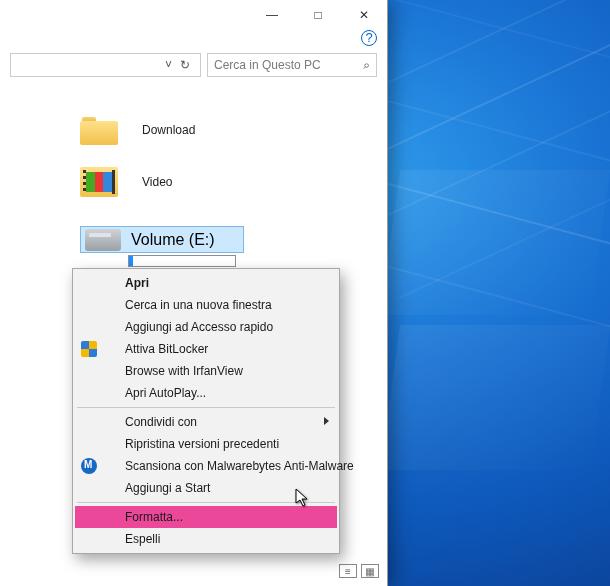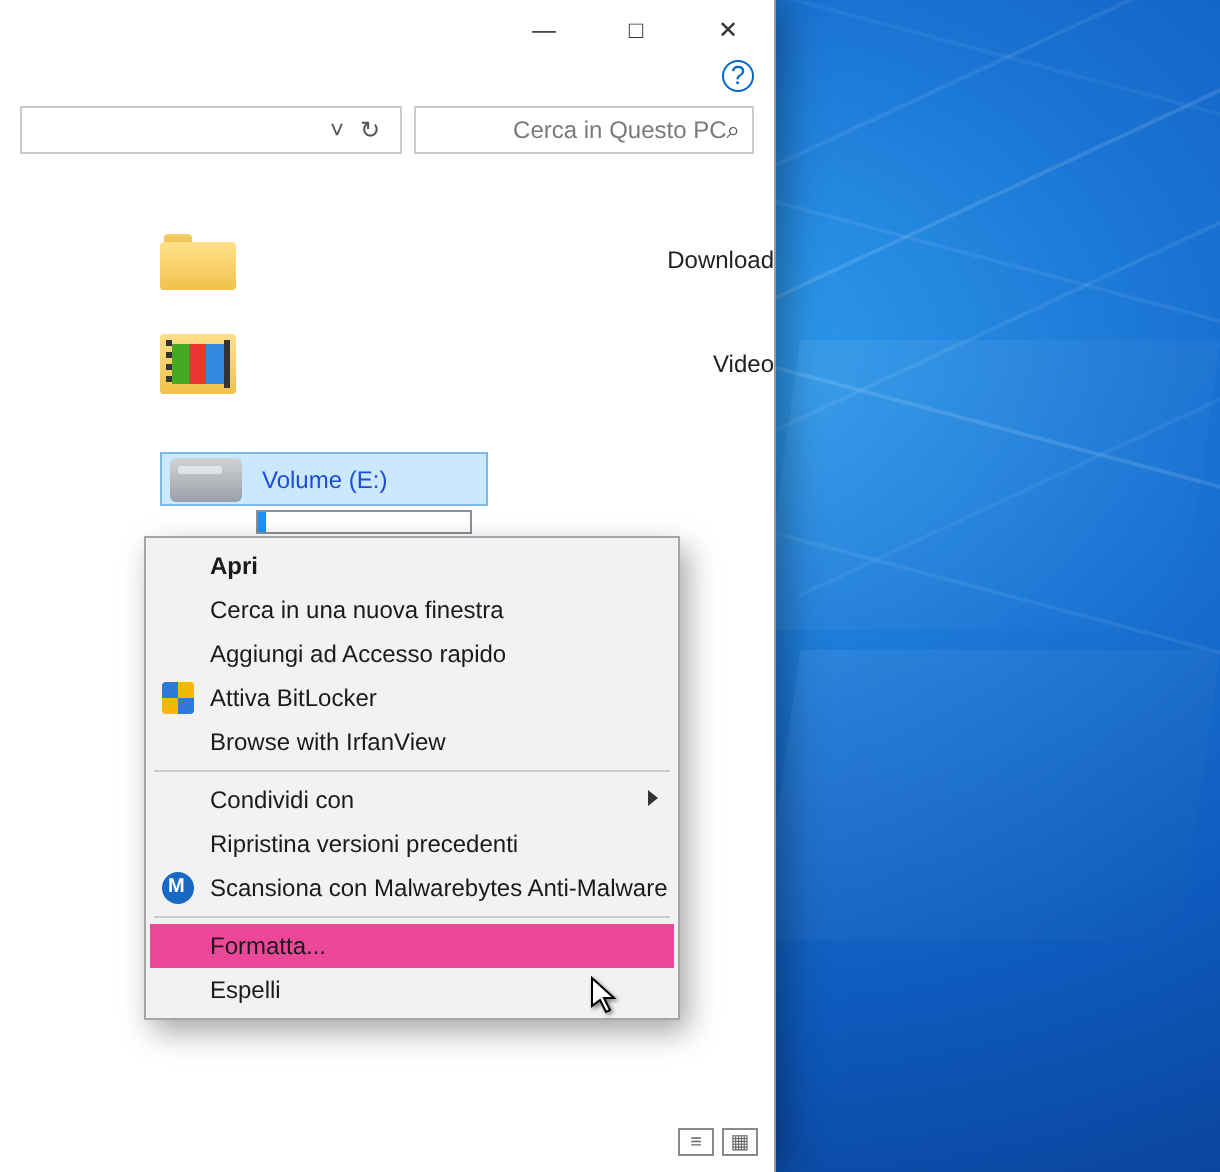--- a/index.html
+++ b/index.html
@@ -67,31 +67,30 @@
   .help { color:#0066cc; font-size:13px; width:16px;height:16px; border:1px solid #0066cc; border-radius:50%; text-align:center; line-height:14px;}
   .addrbar {
     height:30px; display:flex; align-items:center; gap:6px;
     padding: 0 10px;
   }
   .addrbox {
     flex:1; height:24px; border:1px solid #ccc; display:flex; align-items:center; justify-content:flex-end; padding-right:4px;
   }
   .refresh { width:22px; text-align:center; color:#555; }
   .searchbox {
-    width:170px; height:24px; border:1px solid #ccc; display:flex; align-items:center; padding:0 6px; color:#888;text-align:right;
+    width:170px; height:24px; border:1px solid #ccc; display:flex; align-items:center; padding:0 6px; color:#888;
   }
   .searchbox span.ph { flex:1; font-style: normal; color:#7a7a7a; }
   .content {
     flex:1; position:relative; padding-top:24px;
   }
   .item {
     display:flex; align-items:center; gap:24px;
     padding: 6px 0 6px 80px;
     height: 52px;
-    justify-content: space-between;
   }
   .folder-icon {
     width:38px; height:30px; position:relative;
   }
   .folder-icon::before{
     content:""; position:absolute; left:2px; top:2px; width:14px; height:6px;
     background:linear-gradient(#f6d36b,#e9b94b); border-radius:2px 2px 0 0;
   }
   .folder-icon::after{
     content:""; position:absolute; left:0; top:6px; right:0; bottom:0;
@@ -125,21 +124,21 @@
   .drive-icon{ width:36px; height:22px; position:relative;}
   .drive-icon::before{
     content:""; position:absolute; inset:0;
     background:linear-gradient(#cfd3d7,#9aa0a6);
     border-radius:3px;
   }
   .drive-icon::after{
     content:""; position:absolute; left:4px; top:4px; width:22px; height:4px;
     background:#e0e4e8; border-radius:1px;
   }
-  .drive-name{ font-size:12px; color:#1d4ed8;}
+  .drive-name{ font-size:16px; color:#000000;}
   .drive-bar{
     margin: 2px 0 0 48px; width: 108px; height:12px; border:1px solid #8a8f95; background:#fff;
     position:relative;
   }
   .drive-bar::before{
     content:""; position:absolute; left:0; top:0; bottom:0; width:4%;
     background:#1e90ff;
   }
   
   .statusicons{
@@ -159,21 +158,21 @@
     box-shadow: 4px 6px 14px rgba(0,0,0,0.35);
     padding:3px 2px;
   }
   .mi {
     display:flex; align-items:center;
     height:22px;
     padding: 0 22px 0 30px;
     position:relative;
     color:#1a1a1a;
   }
-  .mi .txt{ flex:1; white-space:nowrap; }
+  .mi .txt{ flex:1; white-space:nowrap;margin-left:20px; }
   .mi.bold .txt{ font-weight:700; }
   .mi.hover { background:#ec4899; }
   .mi .arrow{
     position:absolute; right:8px; top:6px;
     border-left:5px solid #333; border-top:4px solid transparent; border-bottom:4px solid transparent;
   }
   .mi .mic{
     position:absolute; left:6px; top:3px; width:16px; height:16px;
   }
   .sep{
@@ -262,31 +261,37 @@
     <div class="mi">
       <span class="txt">Aggiungi ad Accesso rapido</span>
     </div>
     <div class="mi">
       <div class="mic shield"></div>
       <span class="txt">Attiva BitLocker</span>
     </div>
     <div class="mi">
       <span class="txt">Browse with IrfanView</span>
     </div>
+    <div class="mi">
+      <span class="txt">Apri AutoPlay...</span>
+    </div>
     <div class="sep"></div>
     <div class="mi">
       <span class="txt">Condividi con</span>
       <div class="arrow"></div>
     </div>
     <div class="mi">
       <span class="txt">Ripristina versioni precedenti</span>
     </div>
     <div class="mi">
       <div class="mic mbyte"></div>
       <span class="txt">Scansiona con Malwarebytes Anti-Malware</span>
+    </div>
+    <div class="mi">
+      <span class="txt">Aggiungi a Start</span>
     </div>
     <div class="sep"></div>
     <div class="mi hover">
       <span class="txt">Formatta...</span>
     </div>
     <div class="mi">
       <span class="txt">Espelli</span>
     </div>
   </div>
 

